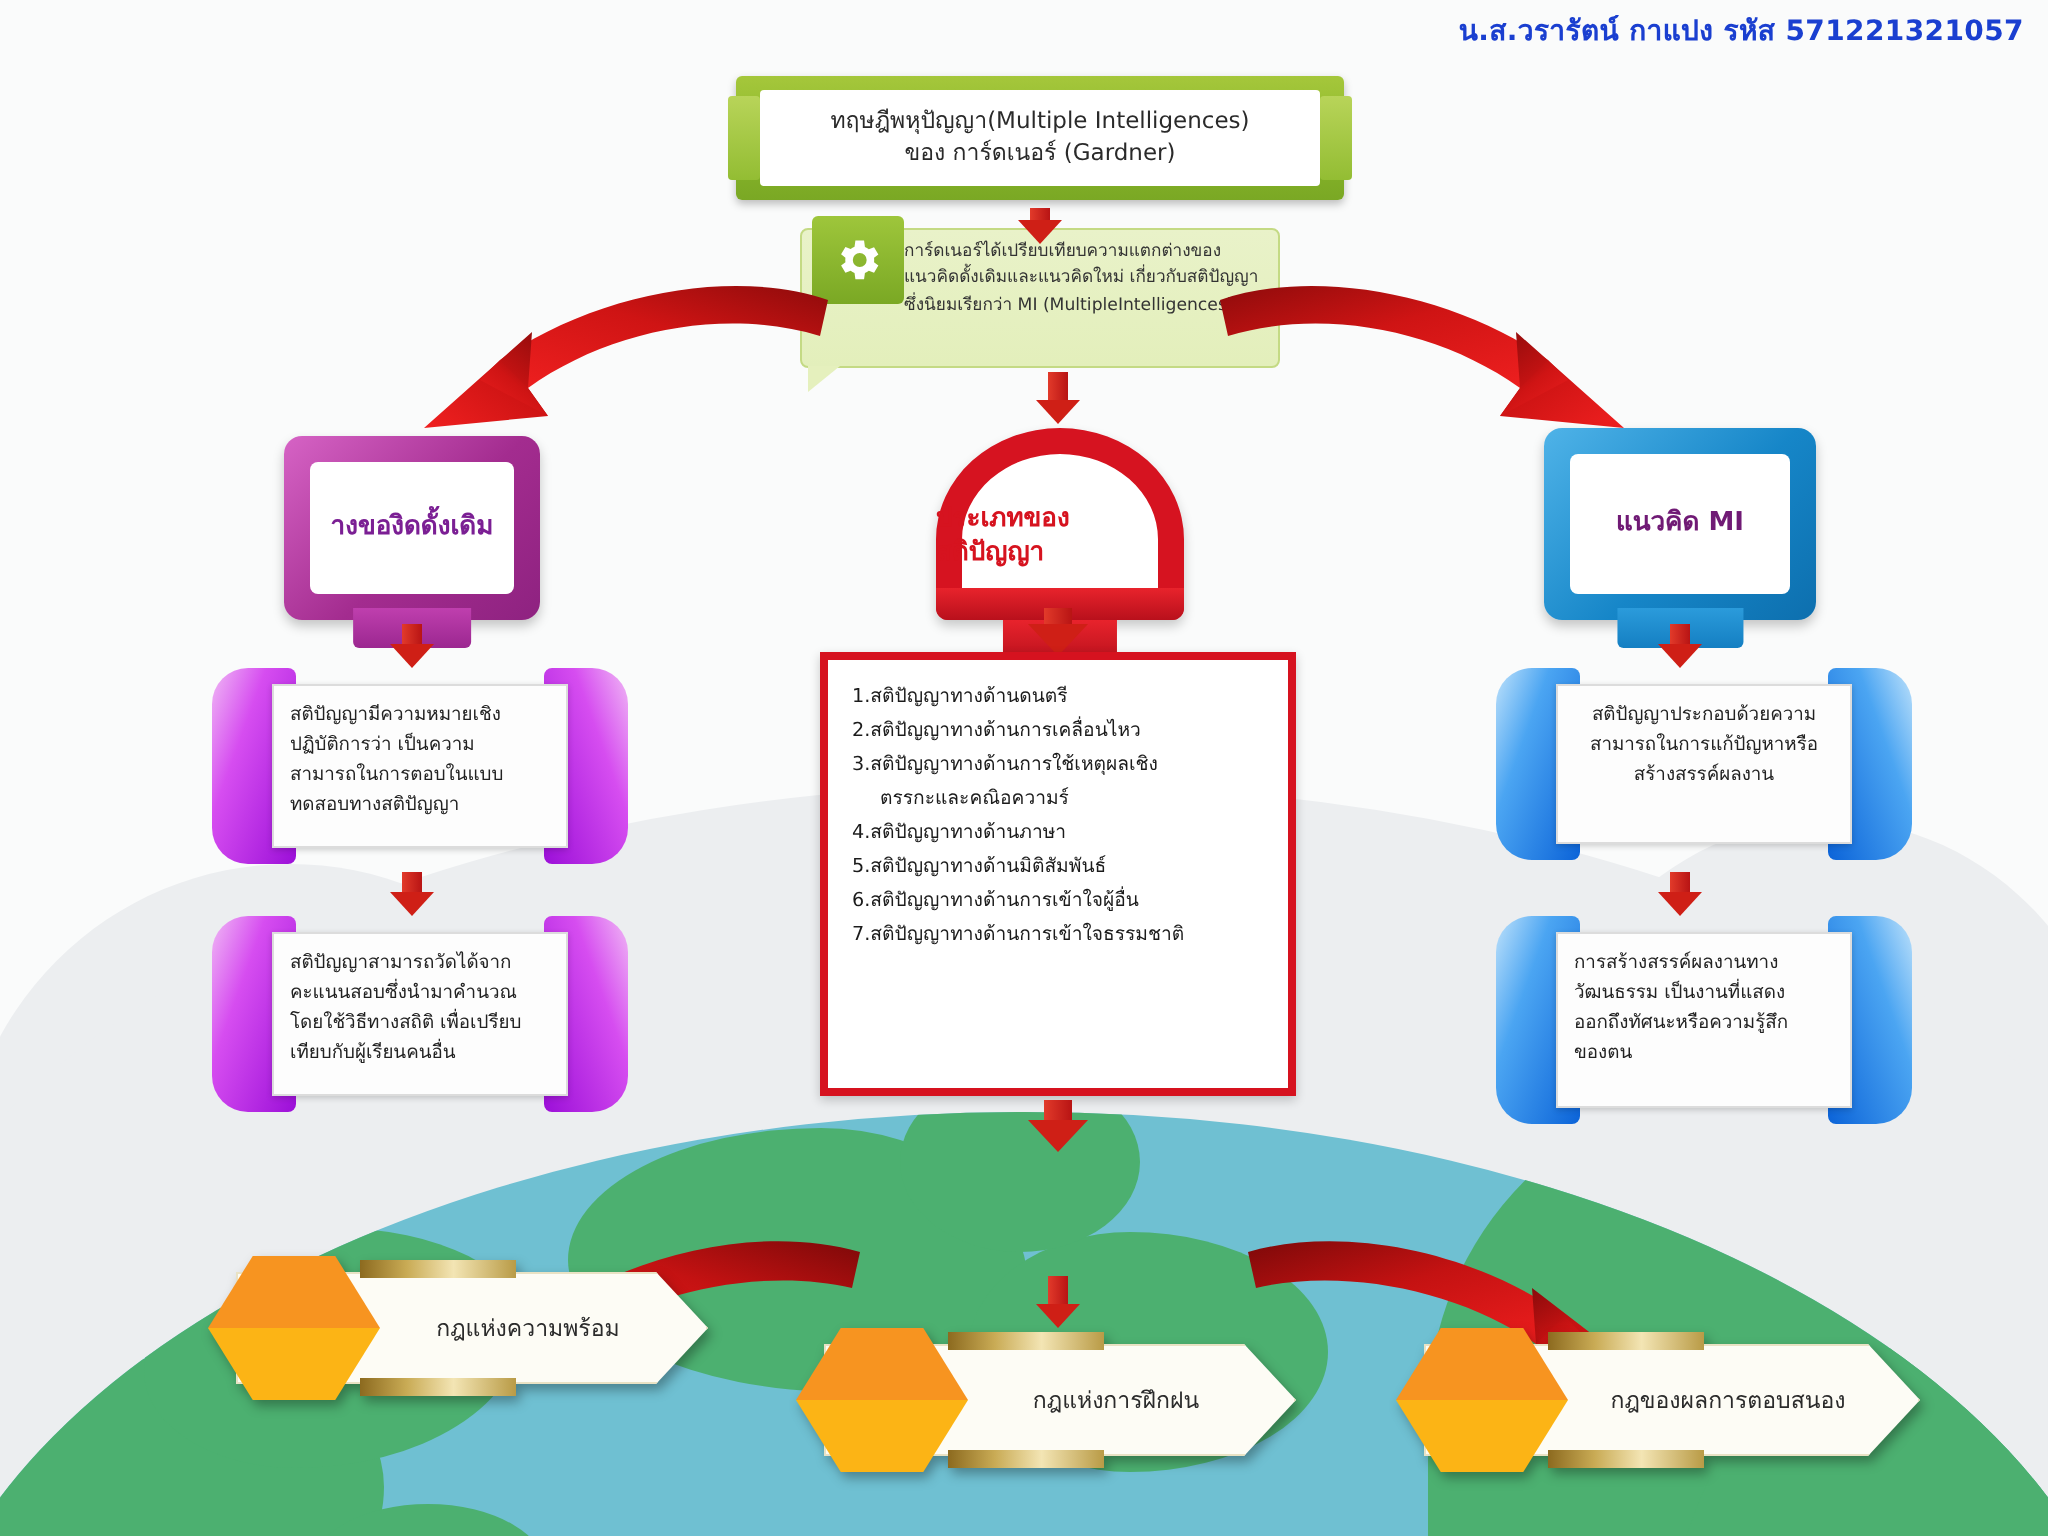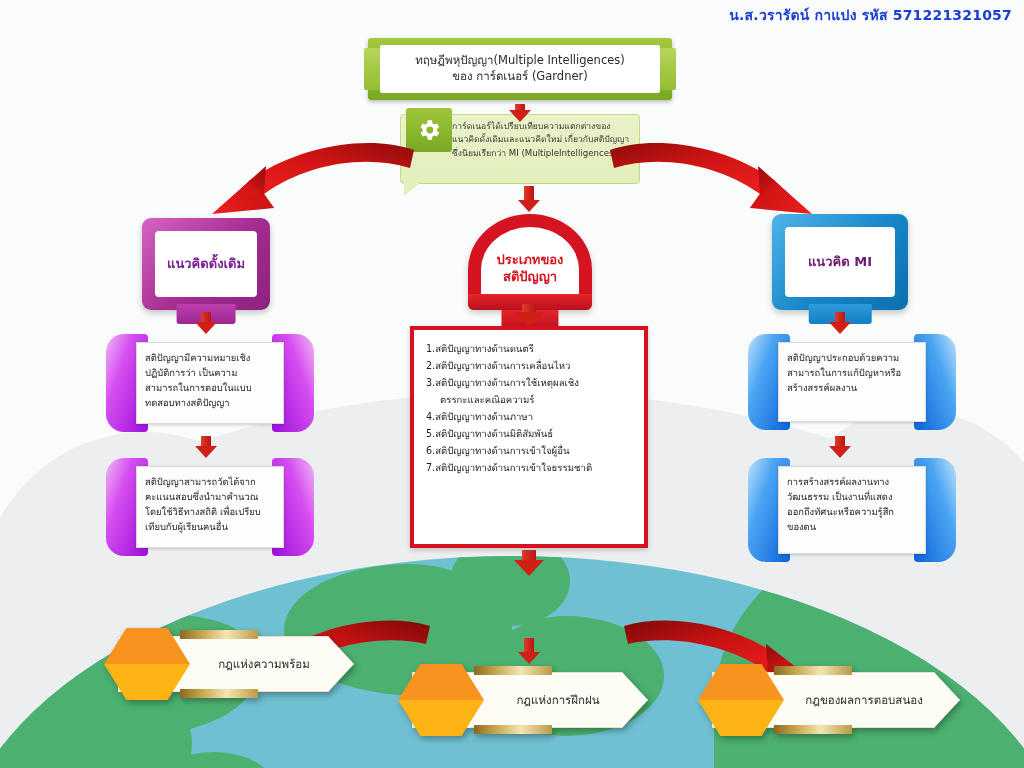--- a/index.html
+++ b/index.html
@@ -168,21 +168,21 @@
     background:#fff;
     box-shadow:0 3px 6px rgba(0,0,0,.2);
   }
   .arch .ring::after{
     content:""; position:absolute; left:-13px; right:-13px; bottom:-13px; height:16px;
     background:linear-gradient(180deg,#e8232c,#b8101c);
     border-radius:0 0 6px 6px;
   }
   .arch .lbl {
     position:absolute; left:0; right:0; top:40%;
-    text-align:center; font-size:13px; font-weight:bold; color:#d6131f;
+    font-size:13px; font-weight:bold; color:#d6131f;
     line-height:1.3;
   }
   .arch .foot {
     position:absolute; left:50%; transform:translateX(-50%);
     bottom:-20px; width:46%; height:20px;
     background:linear-gradient(180deg,#e8232c,#bc121d);
     border-radius:0 0 3px 3px;
   }
 
   
@@ -327,21 +327,21 @@
         <stop offset="100%" stop-color="#f02020"></stop>
       </linearGradient>
     </defs>
     <path d="M4 22 C 50 6, 120 18, 168 52 L 154 66 C 112 36, 54 26, 8 40 Z" fill="url(#gR2)"></path>
     <path d="M152 38 L 206 86 L 144 80 L 154 66 Z" fill="url(#gR2)"></path>
     <path d="M168 52 L 154 66 L 144 80 L 178 62 Z" fill="url(#gR2)"></path>
   </svg>
 
   <div class="monitor mon-purple" style="left:142px; top:218px; width:128px; height:92px;">
     <div class="bezel"></div>
-    <div class="screen">แนวคิดดั้งเดิม</div>
+    <div class="screen">างของิดดั้งเดิม</div>
     <div class="stand"></div>
   </div>
 
   <div class="dart" style="left:195px; top:312px;">
     <div class="stem" style="height:10px;"></div>
     <div class="head"></div>
   </div>
 
   <div class="gem gem-purple" style="left:106px; top:334px; width:208px; height:98px;">
     <div class="wingL"></div>
@@ -425,21 +425,21 @@
     <div class="bezel"></div>
     <div class="screen">แนวคิด MI</div>
     <div class="stand"></div>
   </div>
 
   <div class="dart" style="left:829px; top:312px;">
     <div class="stem" style="height:10px;"></div>
     <div class="head"></div>
   </div>
 
-  <div class="gem gem-blue" style="left:748px; top:334px; width:208px; height:96px;">
+  <div class="gem gem-blue" style="left:748px; top:334px; width:208px; height:96px;text-align:center;">
     <div class="wingL"></div>
     <div class="wingR"></div>
     <div class="card">
       <div>สติปัญญาประกอบด้วยความ</div>
       <div>สามารถในการแก้ปัญหาหรือ</div>
       <div>สร้างสรรค์ผลงาน</div>
     </div>
   </div>
 
   <div class="dart" style="left:829px; top:436px;">

